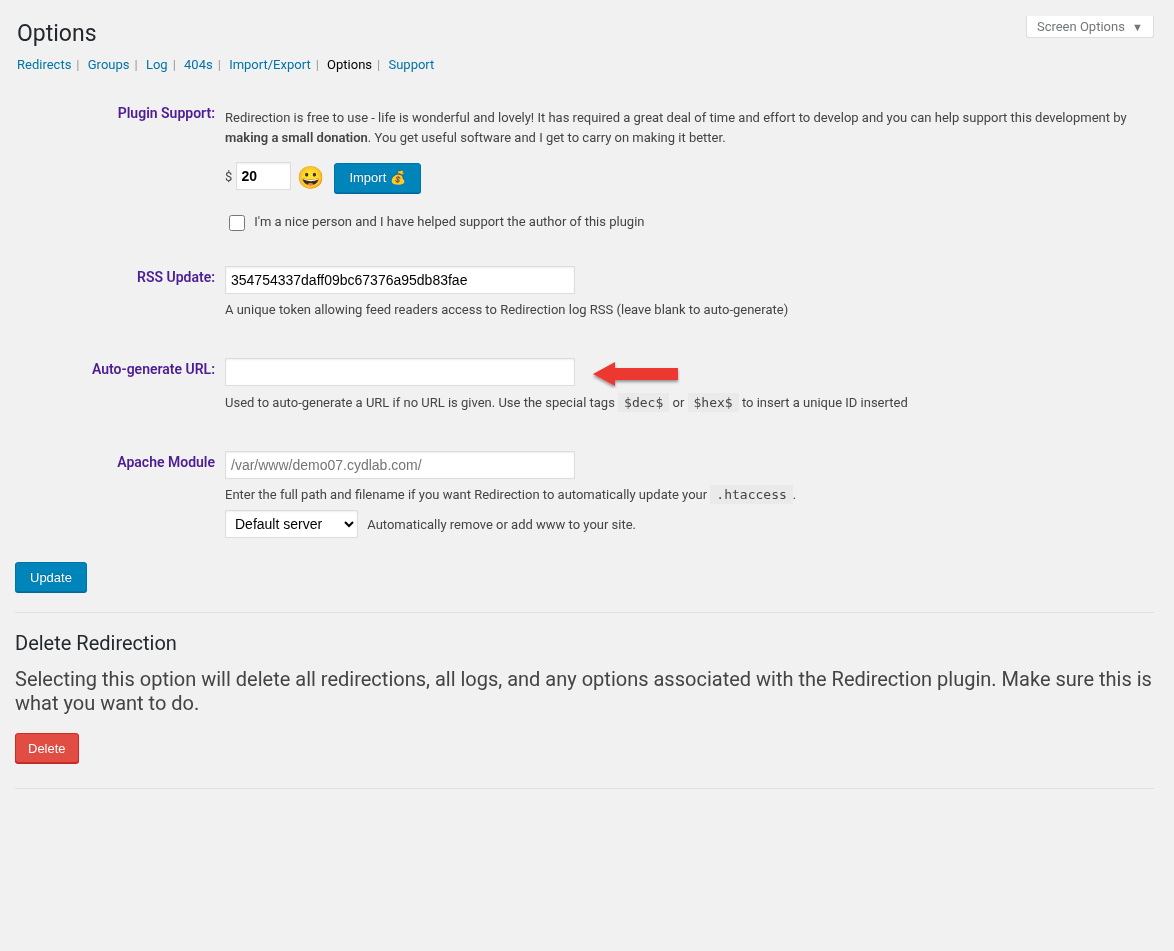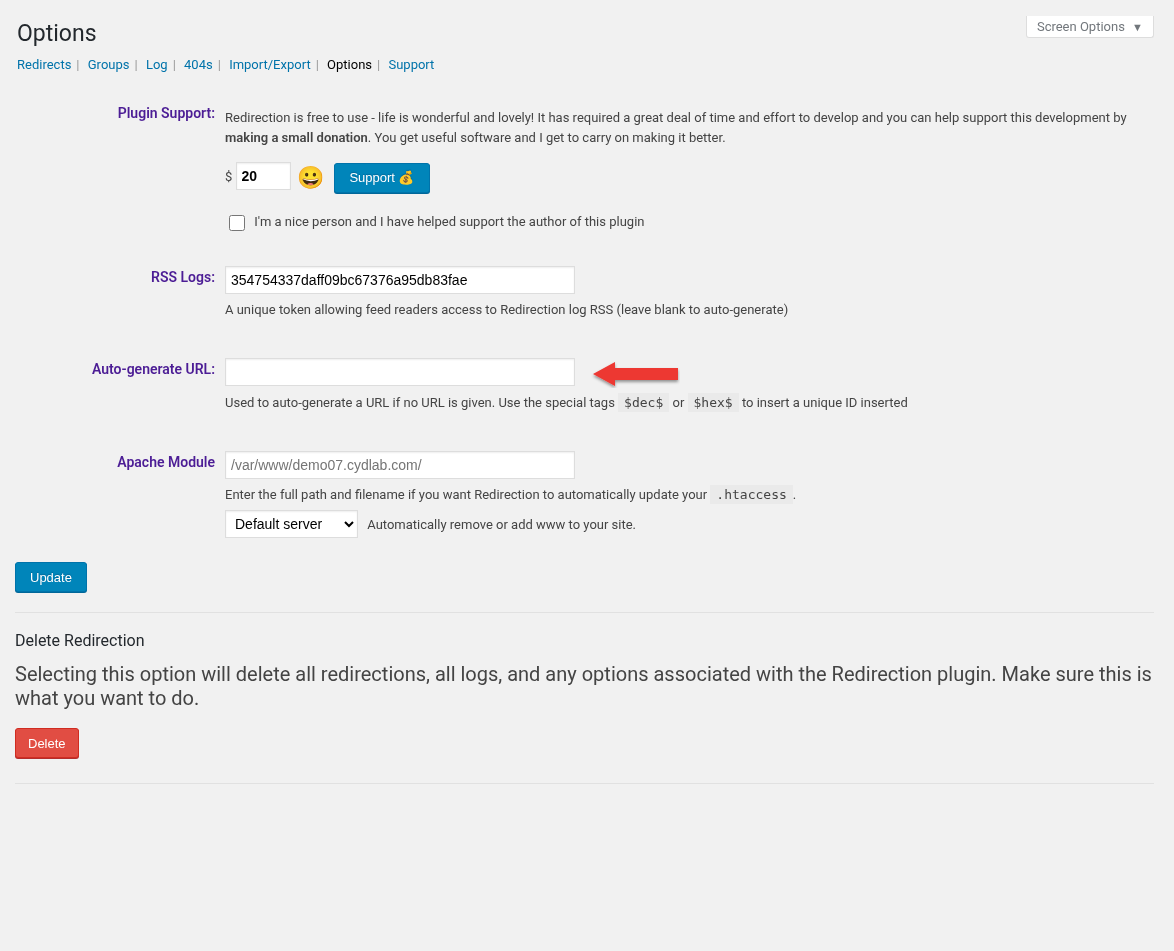--- a/index.html
+++ b/index.html
@@ -100,21 +100,21 @@
   .arrow-annot {
     display: inline-block;
     width: 90px;
     height: 28px;
     vertical-align: middle;
     margin-left: 6px;
     position: relative;
     top: 1px;
   }
   hr.sep-line { border: none; border-top: 1px solid #e1e1e1; margin: 20px 0 10px; }
-  h2.section-h { font-size: 16px; font-weight: 400; color: #23282d; margin: 18px 0 12px; }
+  h2.section-h { font-size: 20px; font-weight: 400; color: #23282d; margin: 18px 0 12px; }
   .delete-desc { font-size: 20px; margin: 10px 0 18px; }
   .footer {
     border-top: 1px solid #e1e1e1;
     margin-top: 25px;
     padding-top: 14px;
     font-size: 13px;
     font-style: italic;
     color: #555d66;
     display: flex;
     justify-content: space-between;
@@ -147,34 +147,34 @@
       <tr>
     <th>Plugin Support:</th>
     <td>
       <p class="desc">
         <span>Redirection is free to use - life is wonderful and lovely! It has required a great deal of time and effort to develop and you can help support this development by </span><span class="bold">making a small donation</span><span>. You get useful software and I get to carry on making it better.</span>
       </p>
       <div style="margin-top:14px;">
         <span>$</span>
         <input type="text" class="amount-field" value="20" style="">
         <span class="emoji">😀</span>
-        <button class="btn-primary">Support 💰</button>
+        <button class="btn-primary">Import 💰</button>
       </div>
       <div class="checkbox-row">
         <input type="checkbox" style="">
         <span>I'm a nice person and I have helped support the author of this plugin</span>
       </div>
     </td>
   </tr>
 
 
 
 
   <tr>
-    <th>RSS Logs:</th>
+    <th>RSS Update:</th>
     <td>
       <input type="text" class="wide" value="354754337daff09bc67376a95db83fae" style="">
       <p class="desc">A unique token allowing feed readers access to Redirection log RSS (leave blank to auto-generate)</p>
     </td>
   </tr>
 
   <tr>
     <th>Auto-generate URL:</th>
     <td>
       <input type="text" class="wide" value="" style="">

